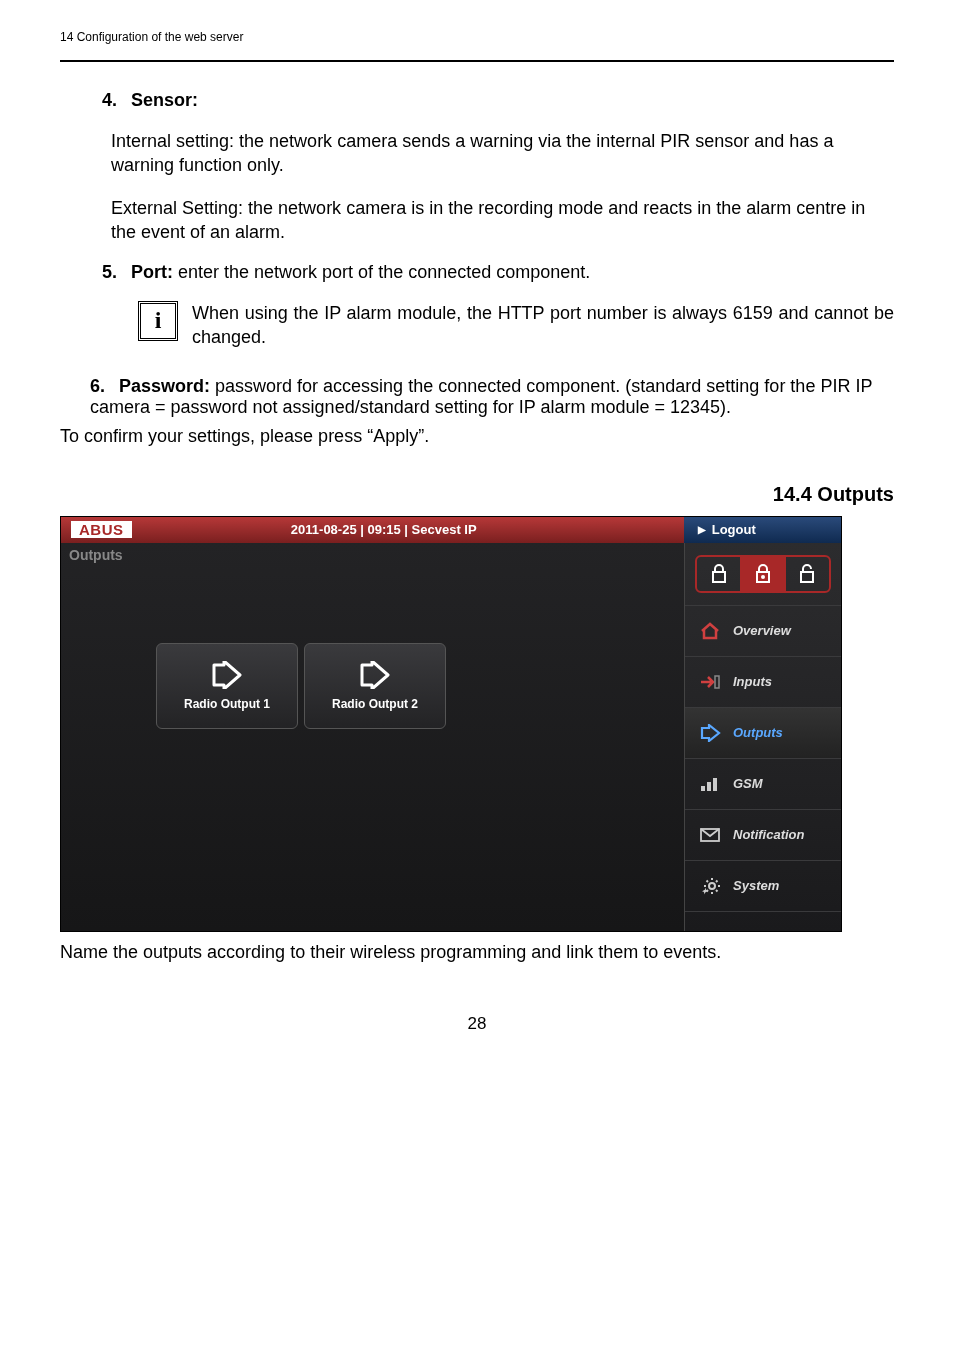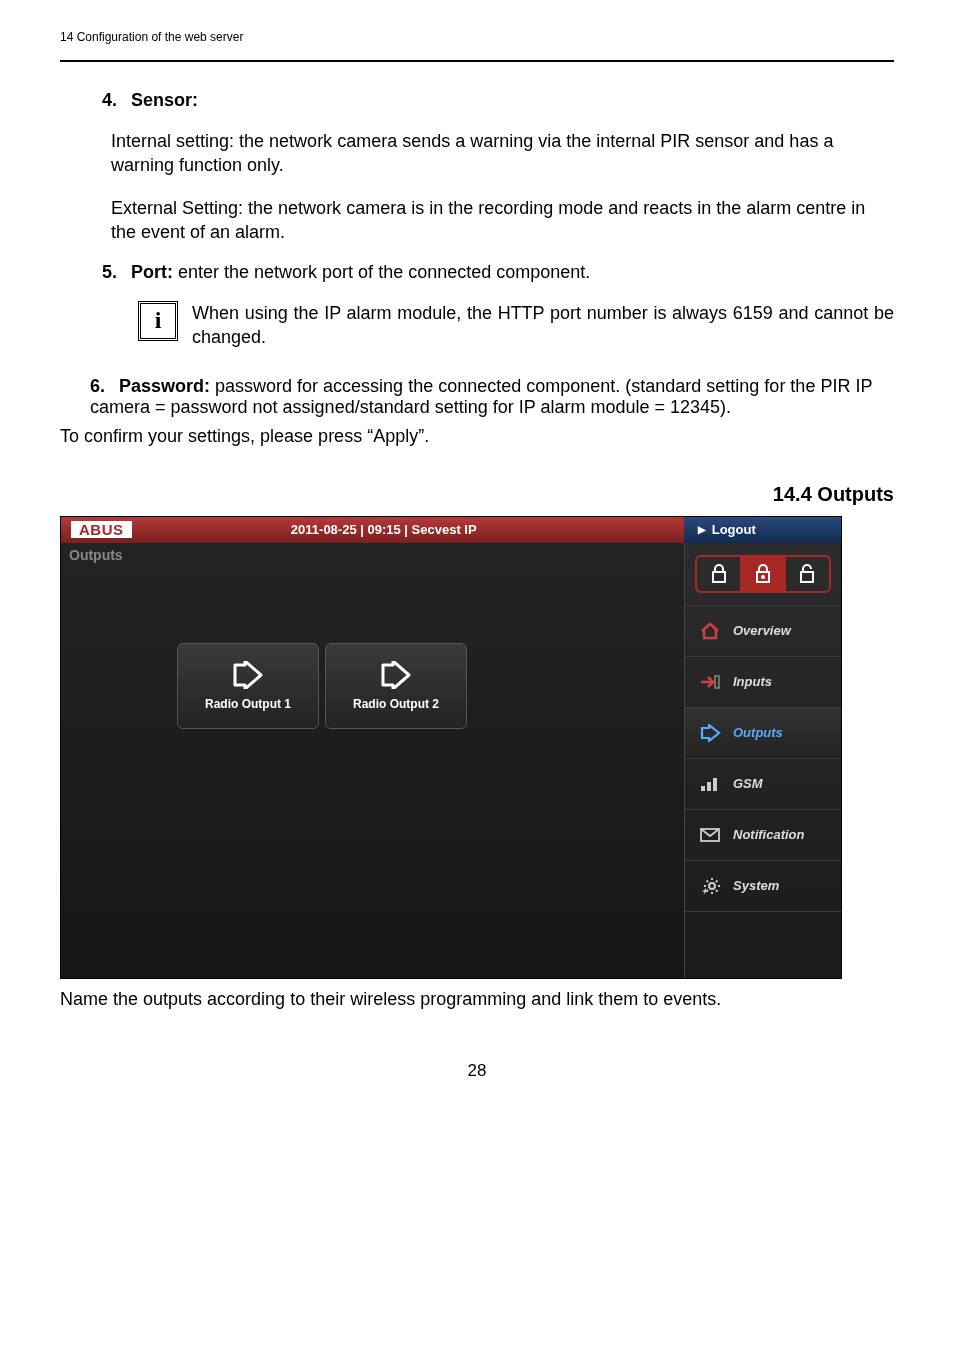--- a/index.html
+++ b/index.html
@@ -120,39 +120,39 @@
     padding-left: 14px;
     font-weight: bold;
     font-size: 13px;
   }
   .ss-topbar-right .arrow {
     margin-right: 6px;
     font-size: 10px;
   }
   .ss-body {
     display: flex;
-    height: 435px;
+    height: 388px;
   }
   .ss-main {
     flex: 0 0 623px;
     background: linear-gradient(#232325, #161617);
     position: relative;
   }
   .ss-subtitle {
     color: #888;
     font-weight: bold;
     font-size: 14px;
     padding: 4px 8px 0 8px;
   }
   .output-tiles {
     display: flex;
     gap: 6px;
     position: absolute;
     top: 100px;
-    left: 116px;
+    left: 95px;
   }
   .tile {
     width: 140px;
     height: 84px;
     background: linear-gradient(#3a3a3d, #232325);
     border: 1px solid #555;
     border-radius: 6px;
     display: flex;
     flex-direction: column;
     align-items: center;

